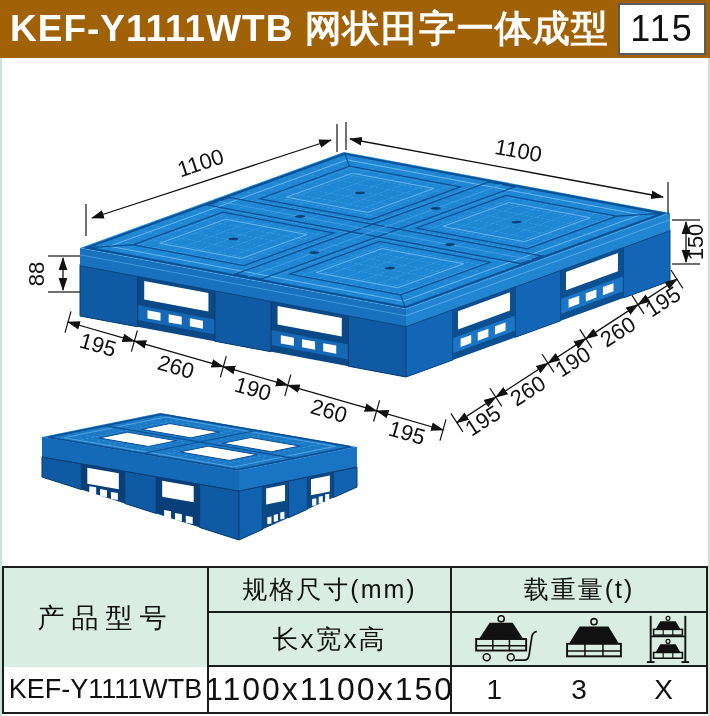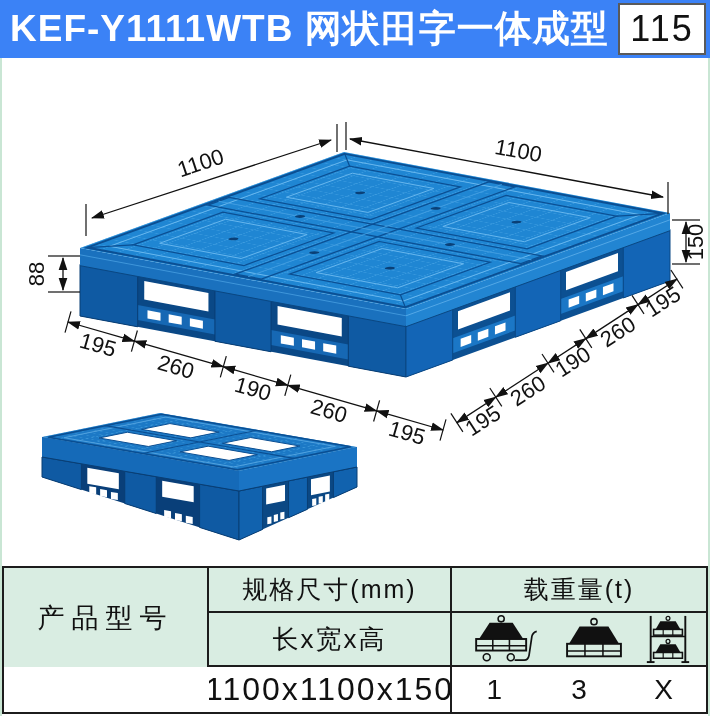--- a/index.html
+++ b/index.html
@@ -8,21 +8,21 @@
     background:#ffffff;overflow:hidden;
     font-family:"Liberation Sans",sans-serif;
   }
   .page-frame{
     position:absolute;left:0;top:56px;width:706px;height:658px;
     border:2px solid #c9e6d4;pointer-events:none;z-index:5;
   }
   
   .header{
     position:absolute;left:0;top:0;width:710px;height:58px;
-    background:#3b82f6;display:flex;align-items:center;z-index:6;
+    background:#a16207;display:flex;align-items:center;z-index:6;
   }
   .header-title{
     color:#ffffff;font-weight:bold;font-size:37px;letter-spacing:1px;
     padding-left:10px;white-space:nowrap;
   }
   .page-num-box{
     position:absolute;right:4px;top:3px;width:88px;height:52px;
     background:#ffffff;border:2px solid #5a5a5a;box-sizing:border-box;
     display:flex;align-items:center;justify-content:center;
   }
@@ -326,20 +326,21 @@
         <line x1="27" y1="16" x2="27" y2="22" stroke="#111" stroke-width="1.2"></line>
         <line x1="4" y1="23.5" x2="40" y2="23.5" stroke="#111" stroke-width="1.6"></line>
         <circle cx="22" cy="28.5" r="2" fill="none" stroke="#111" stroke-width="1.3"></circle>
         <path d="M9,40 L14,31.5 L30,31.5 L35,40 Z" fill="#111"></path>
         <rect x="7" y="40" width="30" height="6" fill="none" stroke="#111" stroke-width="1.6"></rect>
         <line x1="17" y1="40" x2="17" y2="46" stroke="#111" stroke-width="1.2"></line>
         <line x1="27" y1="40" x2="27" y2="46" stroke="#111" stroke-width="1.2"></line>
       </svg>
     </div>
 
+    <div class="cell model-cell b-r">KEF-Y1111WTB</div>
     <div class="cell sizeval-cell b-r">1100x1100x150</div>
     <div class="cell loads-cell">
       <span>1</span>
       <span>3</span>
       <span>X</span>
     </div>
   </div>
 
 </div>
 

